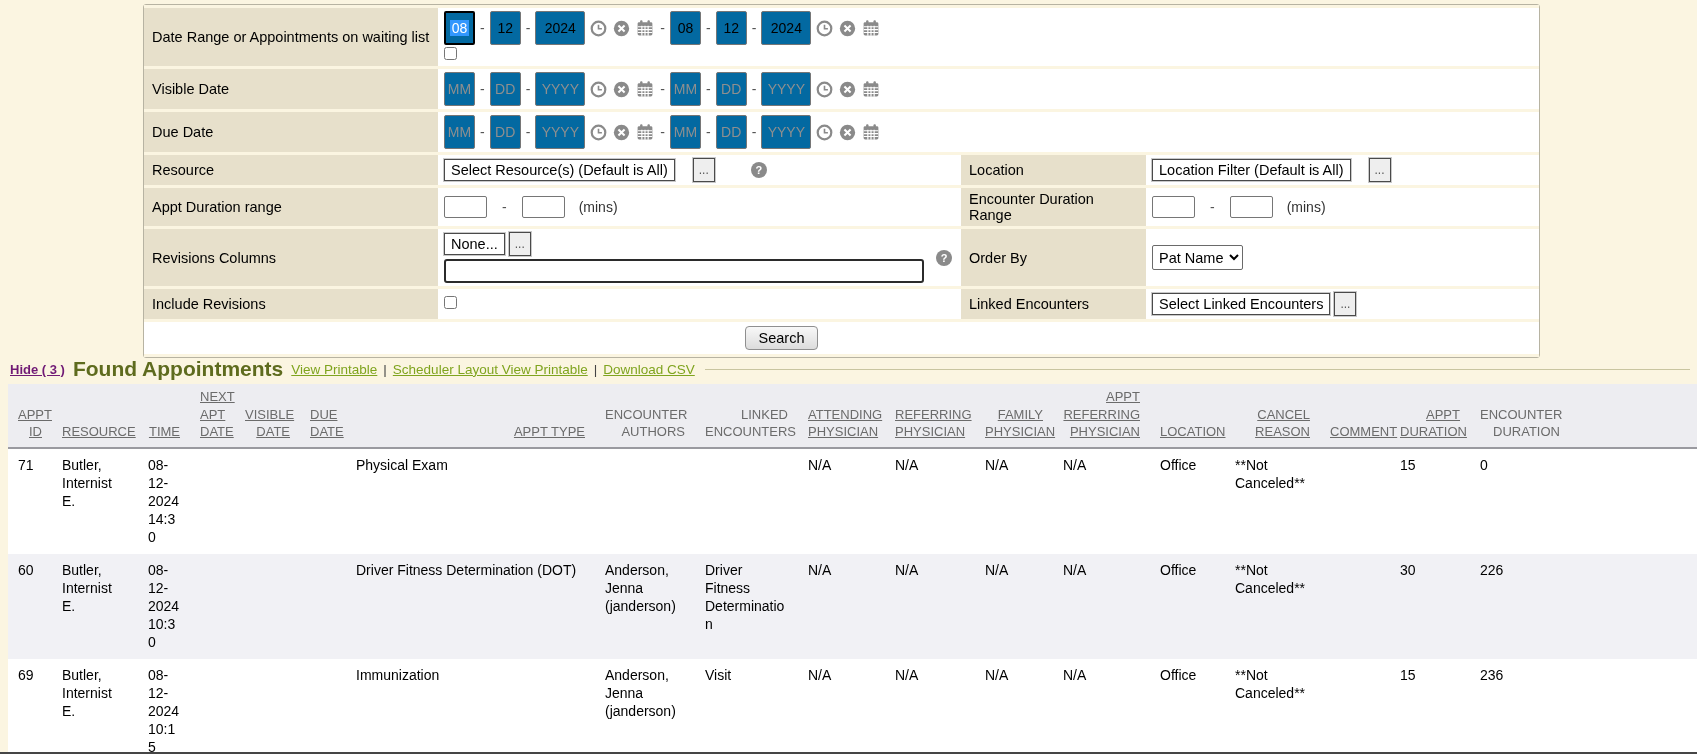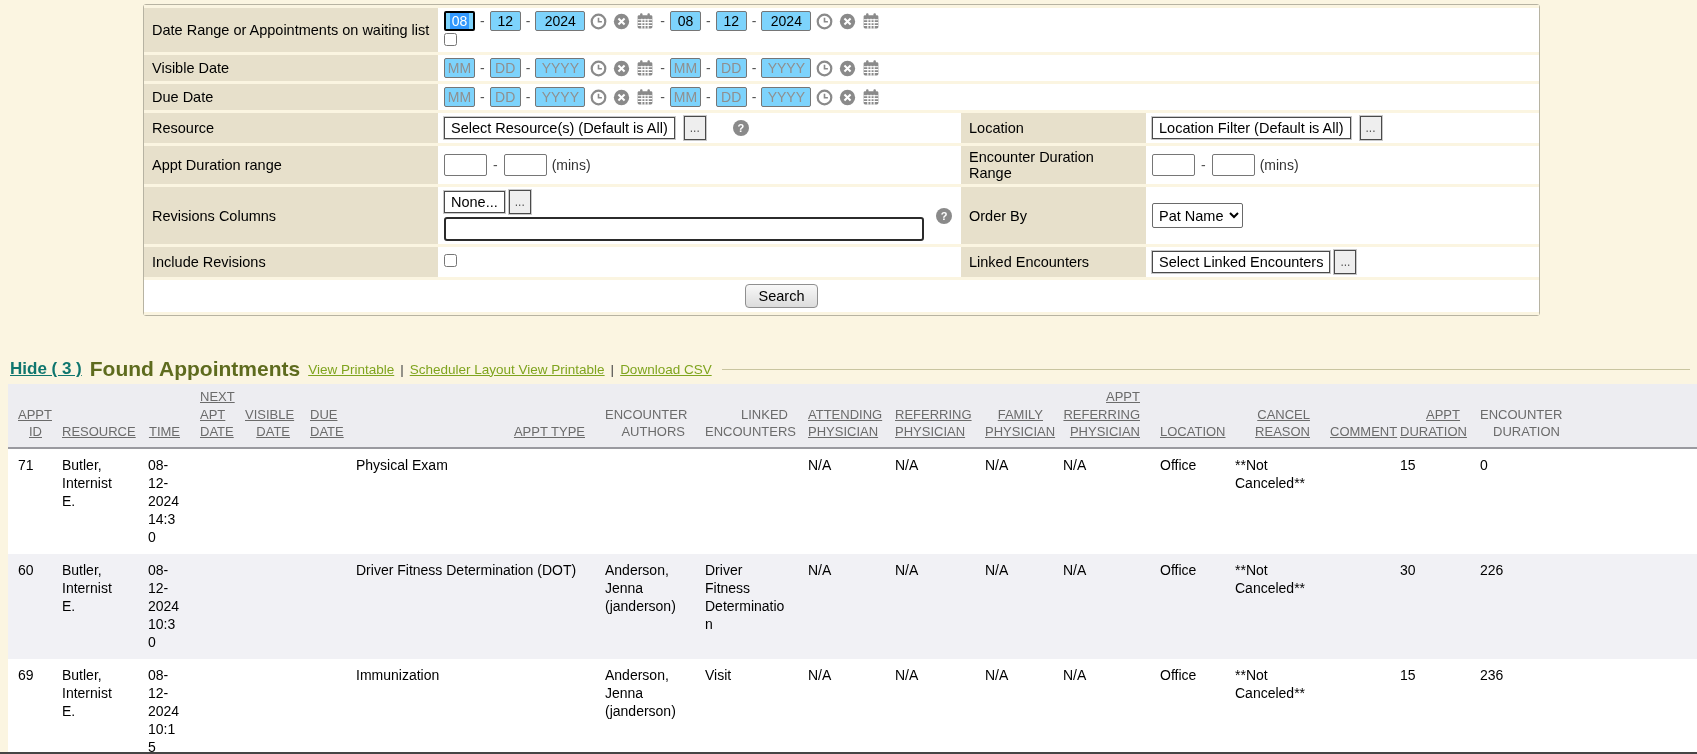--- a/index.html
+++ b/index.html
@@ -39,28 +39,28 @@
     vertical-align: middle;
   }
   td.search-cell {
     background: #fff;
     text-align: center;
     padding: 4px 0;
   }
   .daterow { display: flex; align-items: center; gap: 4px; }
   .chkrow { margin-top: 2px; }
   .date-input {
-    height: 20px;
+    height: 34px;
     border: 1px solid #767676;
     border-radius: 2px;
     font-family: "Liberation Sans", sans-serif;
     font-size: 14px;
     text-align: center;
     color: #000;
-    background: #7dd3fc;
+    background: #0369a1;
     vertical-align: middle;
   }
   .date-input::placeholder { color: #8f8f8f; opacity: 1; }
   .w30 { width: 31px; }
   .w48 { width: 50px; }
   .date-input.focused {
     display: inline-flex; align-items: center; justify-content: center;
     border: 2px solid #000;
   }
   .txt-selection { background: #3297FD; color: #fff; padding: 0 2px; }
@@ -112,21 +112,21 @@
   .patient-input { width: 505px; }
   .optcol-input { width: 480px; }
   .small-input {
     width: 43px; height: 22px;
     border: 1px solid #767676;
     border-radius: 2px;
     font-size: 14px; padding: 0 3px;
     font-family: "Liberation Sans", sans-serif;
   }
   .tod-input { width: 92px; height: 24px; border: 1px solid #767676; border-radius: 2px; font-size: 14px; padding: 0 3px; font-family: "Liberation Sans", sans-serif; }
-  .inline-row { display: flex; align-items: center; gap: 5px; }
+  .inline-row { display: flex; align-items: center; gap: 14px; }
   .mins { color: #333; }
   select.orderby {
     font-family: "Liberation Sans", sans-serif;
     font-size: 14.5px;
     height: 25px;
     border: 1px solid #6a6a6a;
     border-radius: 2px;
     background: #fff;
     padding: 0 2px;
   }
@@ -148,23 +148,23 @@
   
   .results-header {
     position: absolute;
     left: 10px; top: 357px;
     width: 1680px;
     display: flex;
     align-items: center;
     white-space: nowrap;
   }
   .hide-link {
-    color: #0f766e;
+    color: #701a75;
     font-weight: bold;
-    font-size: 17px;
+    font-size: 13px;
     text-decoration: underline;
     cursor: pointer;
     text-align: center;
   }
   .results-title {
     color: #5E6B1E;
     font-weight: bold;
     font-size: 21px;
     margin: 0 8px;
   }

